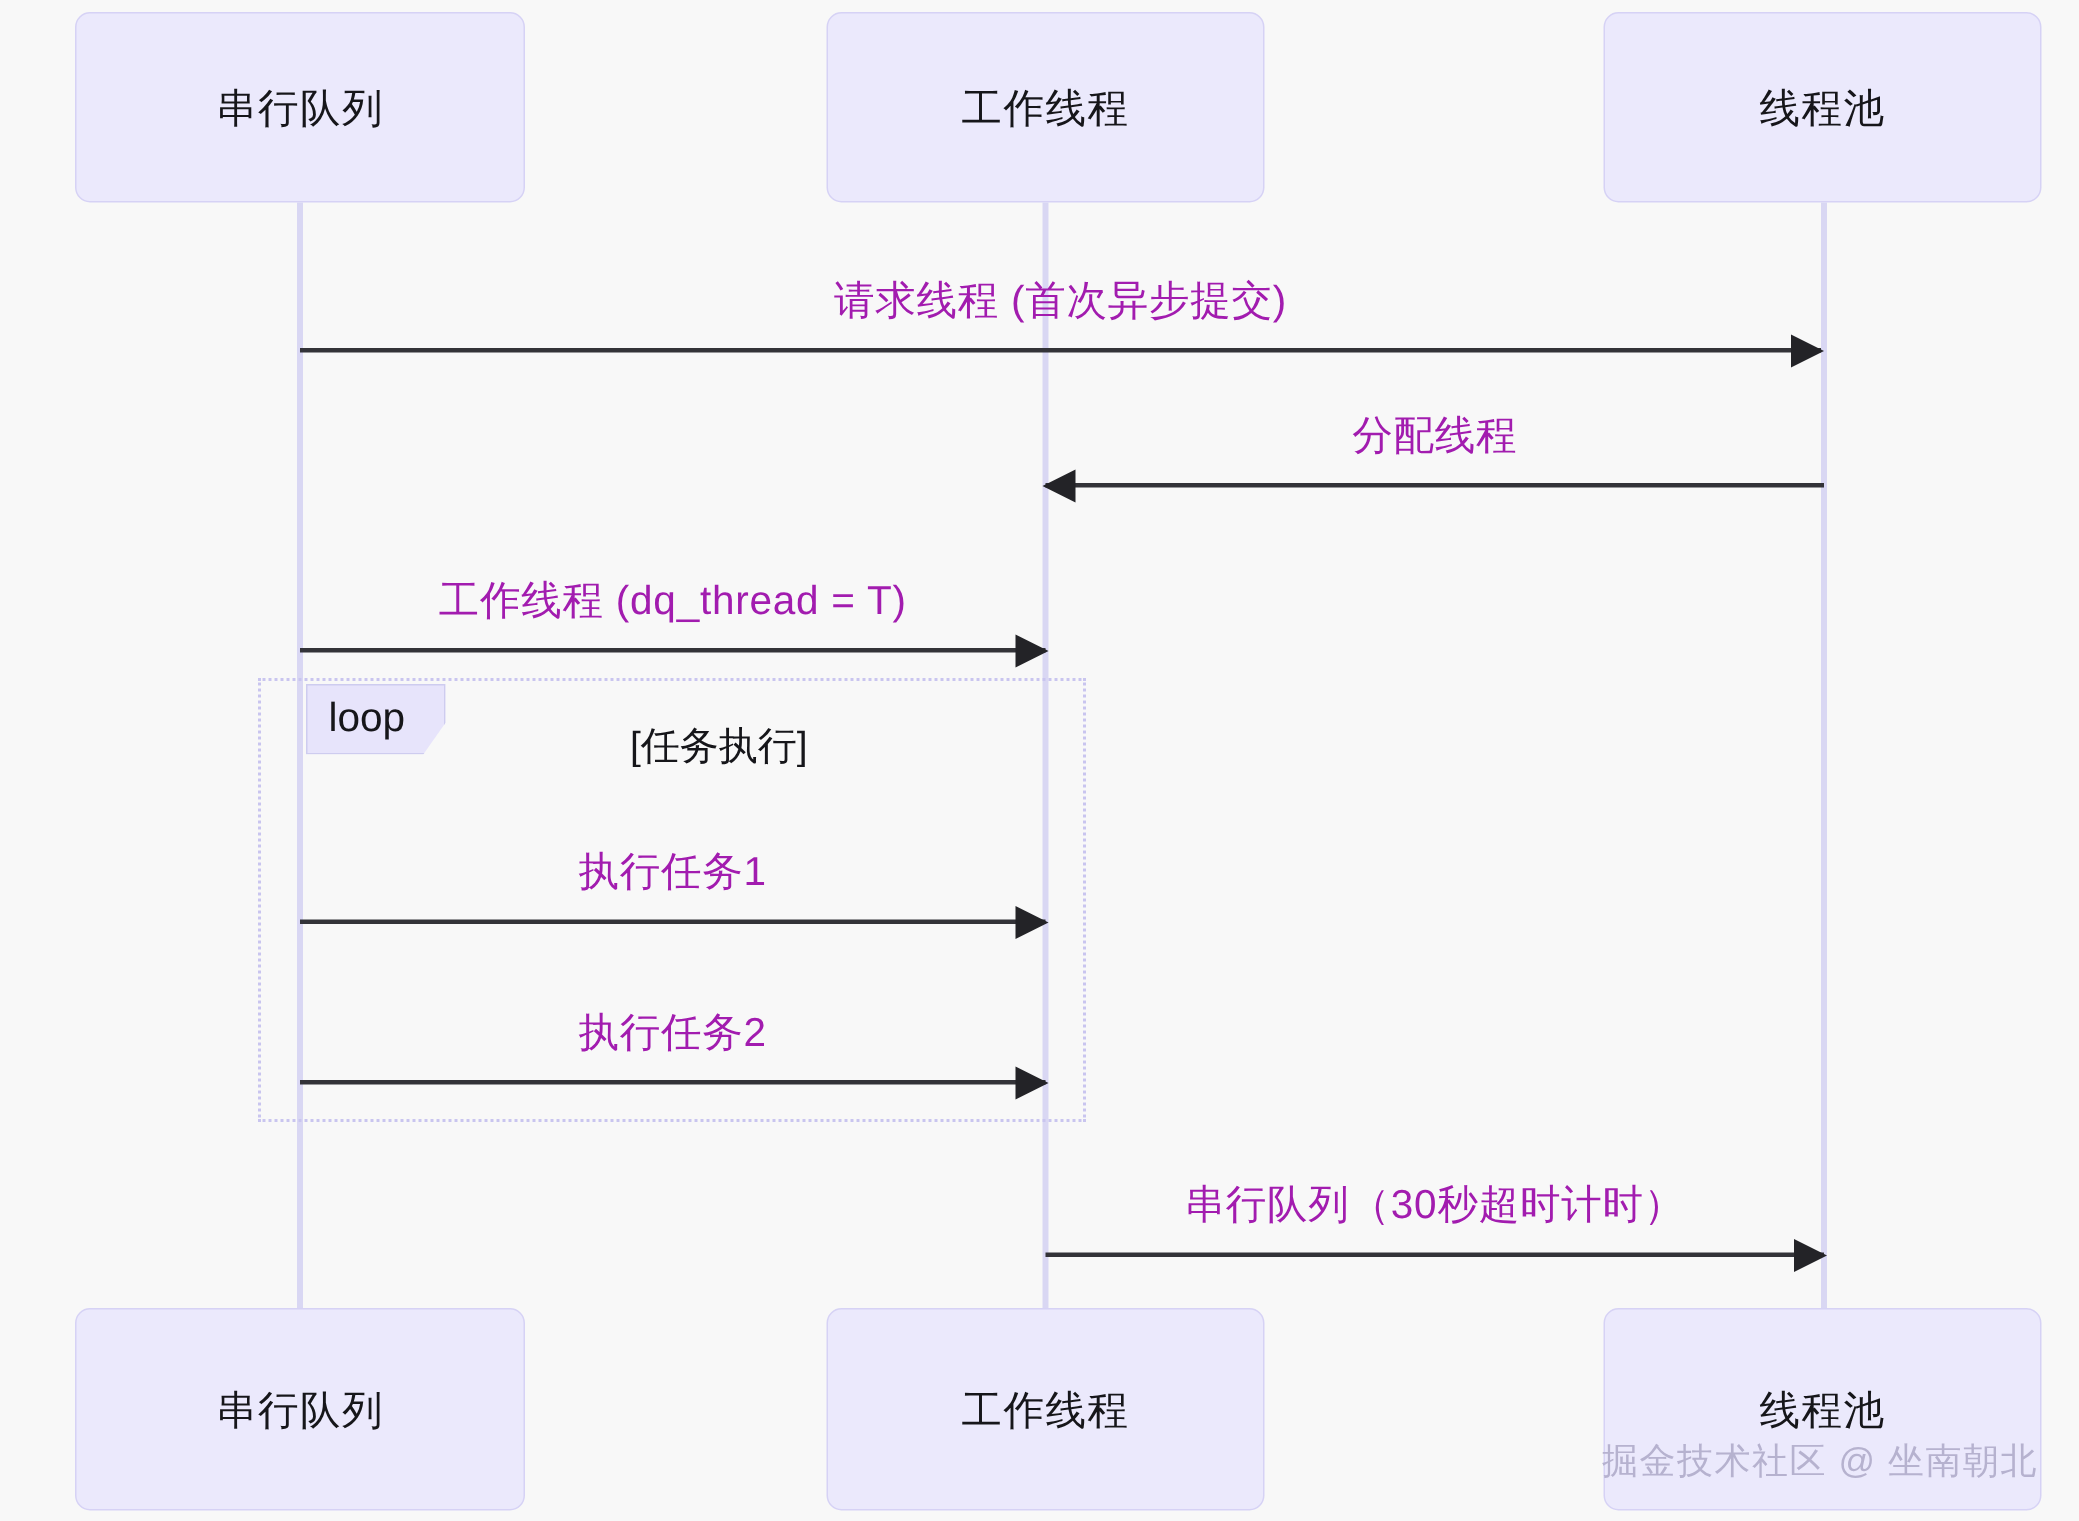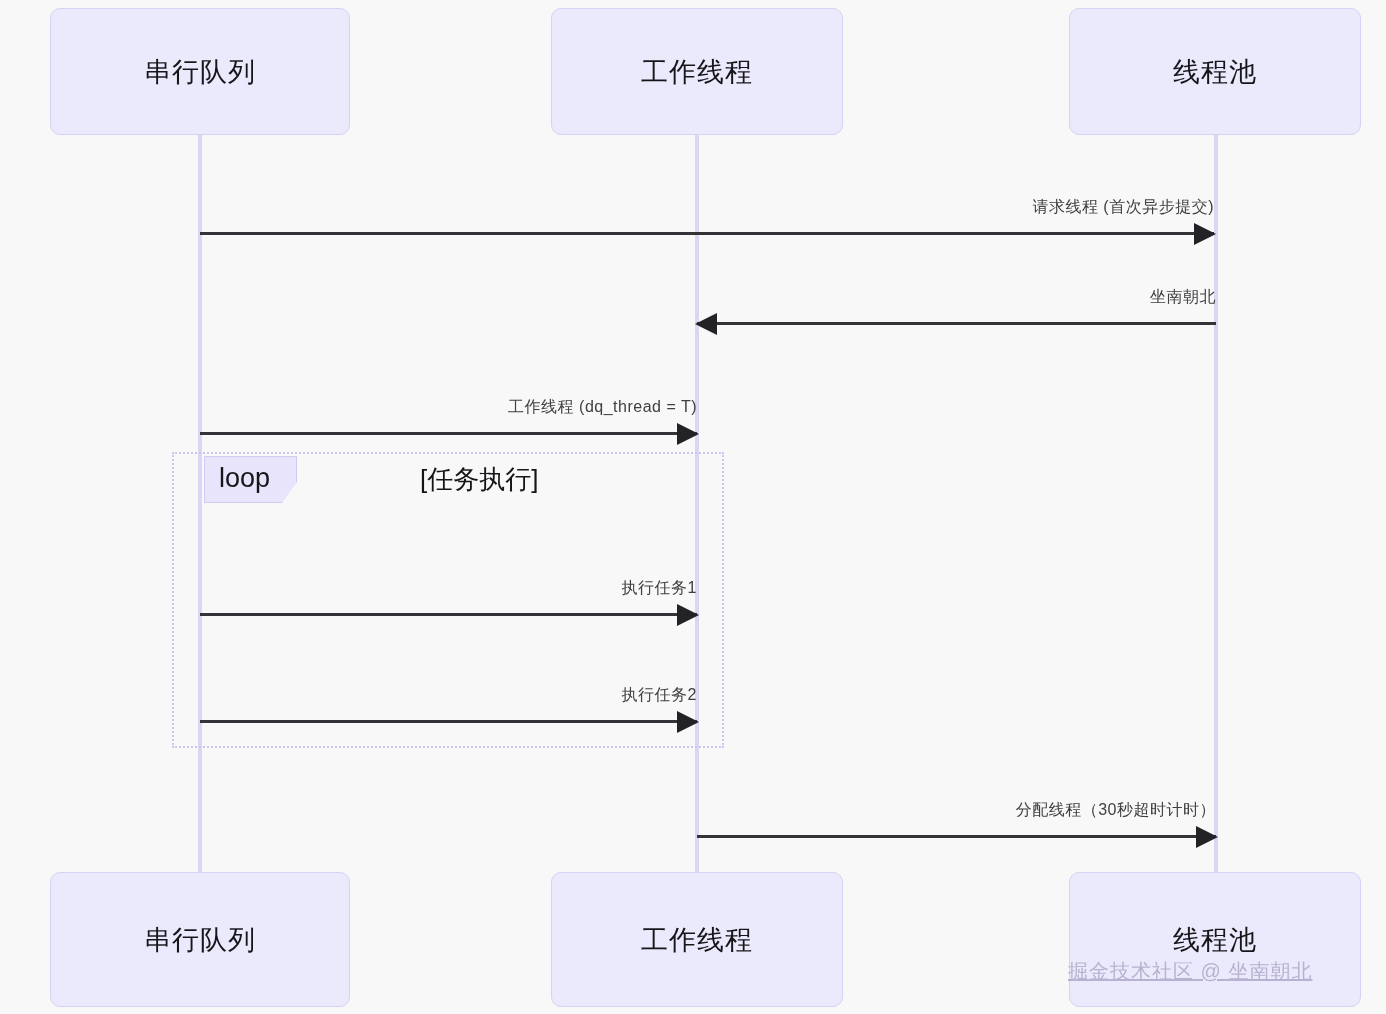--- a/index.html
+++ b/index.html
@@ -72,24 +72,24 @@
   }
   .msg.left .head {
     left: -2px;
     border-top: 11px solid transparent;
     border-bottom: 11px solid transparent;
     border-right: 22px solid #232327;
   }
   .msg .label {
     position: absolute;
     width: 100%;
-    text-align: right;
+    text-align: center;
     bottom: 14px;
-    font-size: 16px;
-    color: #404040;
+    font-size: 27px;
+    color: #a21caf;
     white-space: nowrap;
     letter-spacing: 0.5px;
   }
 
   
   .loop-box {
     position: absolute;
     box-sizing: border-box;
     border: 2px dotted #c9c5ef;
     background: transparent;
@@ -107,25 +107,24 @@
   .loop-cond {
     position: absolute;
     font-size: 26px;
     color: #16161a;
     white-space: nowrap;
   }
 
   
   .watermark {
     position: absolute;
-    font-size: 20px;
+    font-size: 24px;
     color: #b6b2cf;
     white-space: nowrap;
     letter-spacing: 1px;
-    text-decoration: underline;
   }
 </style>
 </head>
 <body>
 
 <div id="diagram">
 
   <div class="lifeline" style="left:198px;"></div>
   <div class="lifeline" style="left:695px;"></div>
   <div class="lifeline" style="left:1214px;"></div>
@@ -140,51 +139,51 @@
     <span class="actor-label">线程池</span>
   </div>
 
   <div class="msg right" style="left:200px; top:232px; width:1014px;">
     <div class="label">请求线程 (首次异步提交)</div>
     <div class="line"></div>
     <div class="head"></div>
   </div>
 
   <div class="msg left" style="left:697px; top:322px; width:519px;">
-    <div class="label">坐南朝北</div>
+    <div class="label">分配线程</div>
     <div class="line"></div>
     <div class="head"></div>
   </div>
 
   <div class="msg right" style="left:200px; top:432px; width:497px;">
     <div class="label">工作线程 (dq_thread = T)</div>
     <div class="line"></div>
     <div class="head"></div>
   </div>
 
   <div class="loop-box" style="left:172px; top:452px; width:552px; height:296px;"></div>
   <div class="loop-tab" style="left:180px; top:456px;margin-left:24px;">
     <span>loop</span>
   </div>
-  <div class="loop-cond" style="left:420px; top:462px;">[任务执行]</div>
+  <div class="loop-cond" style="left:420px; top:480px;">[任务执行]</div>
 
   <div class="msg right" style="left:200px; top:613px; width:497px;">
     <div class="label">执行任务1</div>
     <div class="line"></div>
     <div class="head"></div>
   </div>
 
   <div class="msg right" style="left:200px; top:720px; width:497px;">
     <div class="label">执行任务2</div>
     <div class="line"></div>
     <div class="head"></div>
   </div>
 
   <div class="msg right" style="left:697px; top:835px; width:519px;">
-    <div class="label">分配线程（30秒超时计时）</div>
+    <div class="label">串行队列（30秒超时计时）</div>
     <div class="line"></div>
     <div class="head"></div>
   </div>
 
   <div class="actor-box bottom" style="left:50px; top:872px; width:300px;">
     <span class="actor-label">串行队列</span>
   </div>
   <div class="actor-box bottom" style="left:551px; top:872px; width:292px;">
     <span class="actor-label">工作线程</span>
   </div>

